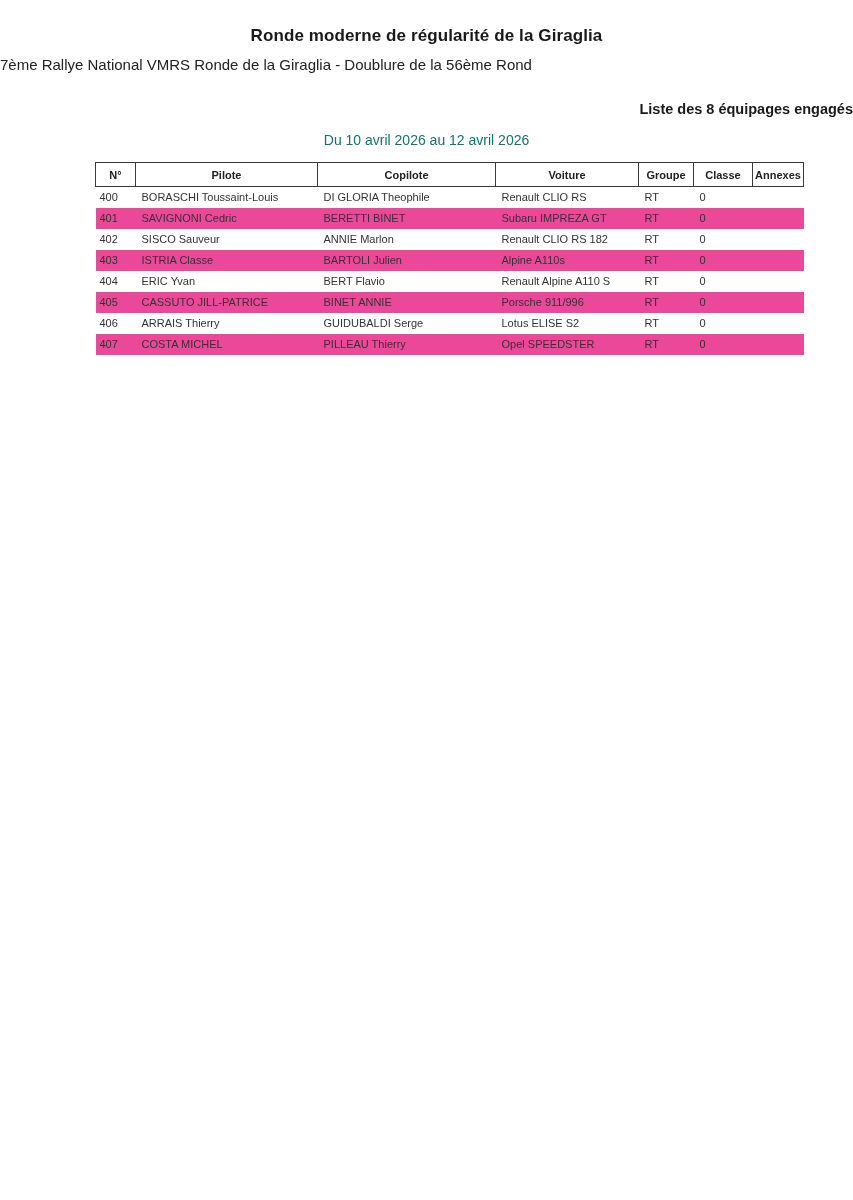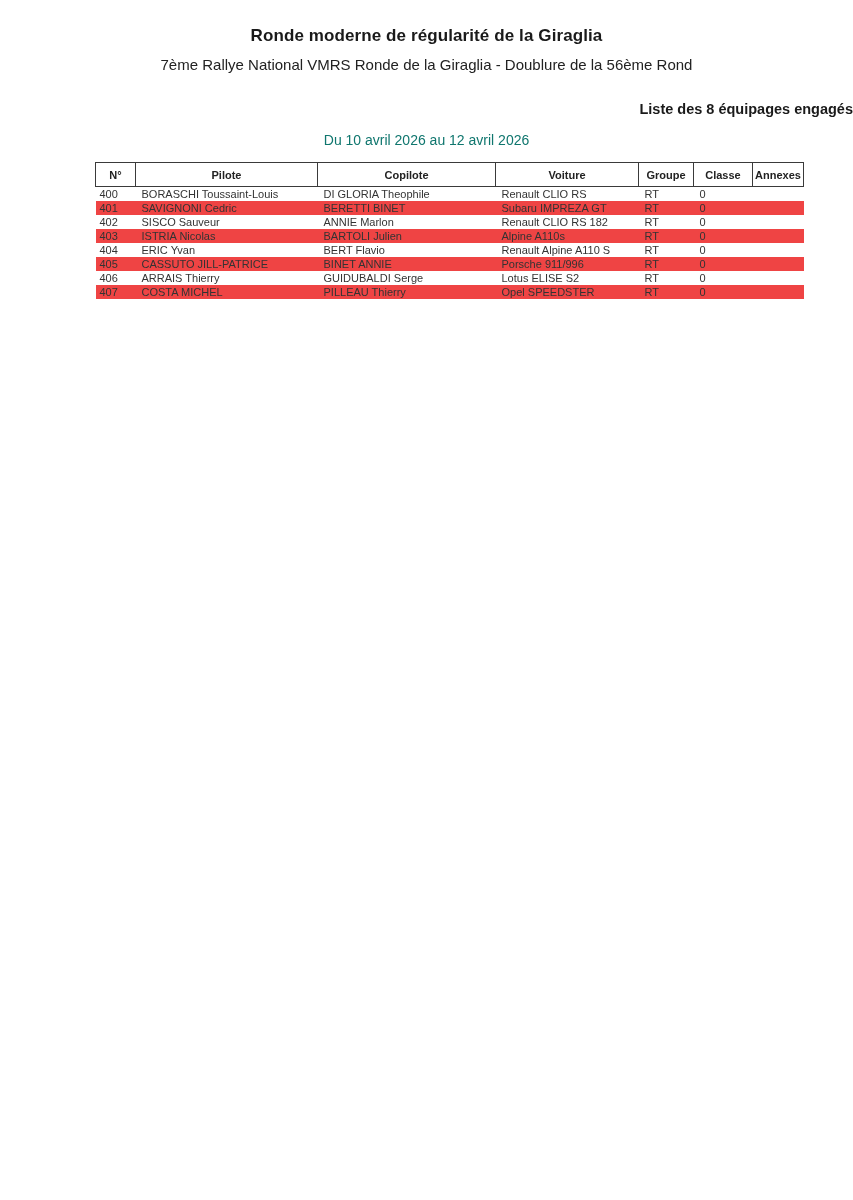--- a/index.html
+++ b/index.html
@@ -13,21 +13,20 @@
     overflow:hidden;
   }
   .doc-title {
     text-align:center;
     font-size:17px;
     font-weight:bold;
     padding-top:26px;
     letter-spacing:0.1px;
   }
   .doc-subtitle {
-    text-align:center;
     font-size:15px;
     font-weight:normal;
     margin-top:10px;
     color:#222;
   }
   .list-title {
     text-align:right;
     font-size:14.5px;
     font-weight:bold;
     margin-top:28px;
@@ -57,31 +56,31 @@
     height:24px;
     font-size:11px;
     font-weight:bold;
     color:#222;
     text-align:center;
     vertical-align:middle;
     padding:0 2px;
     background:#ffffff;
   }
   table.entries tbody td {
-    height:14px;
+    height:21px;
     vertical-align:middle;
     text-align:left;
     padding:0 2px 0 6px;
     color:#333;
     white-space:nowrap;
     overflow:hidden;
   }
   table.entries tbody td.td-no { padding-left:4px; }
   table.entries tbody tr.odd  { background:#ffffff; }
-  table.entries tbody tr.even { background:#ef4444; }
+  table.entries tbody tr.even { background:#ec4899; }
 </style>
 </head>
 <body>
 
 <div class="page">
 
   <div class="doc-title">Ronde moderne de régularité de la Giraglia</div>
   <div class="doc-subtitle">7ème Rallye National VMRS Ronde de la Giraglia - Doublure de la 56ème Rond</div>
   <div class="list-title">Liste des 8 équipages engagés</div>
   <div class="date-range">Du 10 avril 2026 au 12 avril 2026</div>
@@ -130,21 +129,21 @@
         <td class="td-no">402</td>
         <td>SISCO Sauveur</td>
         <td>ANNIE Marlon</td>
         <td>Renault CLIO RS 182</td>
         <td>RT</td>
         <td>0</td>
         <td></td>
       </tr>
       <tr class="even">
         <td class="td-no">403</td>
-        <td>ISTRIA Nicolas</td>
+        <td>ISTRIA Classe</td>
         <td>BARTOLI Julien</td>
         <td>Alpine A110s</td>
         <td>RT</td>
         <td>0</td>
         <td></td>
       </tr>
       <tr class="odd">
         <td class="td-no">404</td>
         <td>ERIC Yvan</td>
         <td>BERT Flavio</td>

